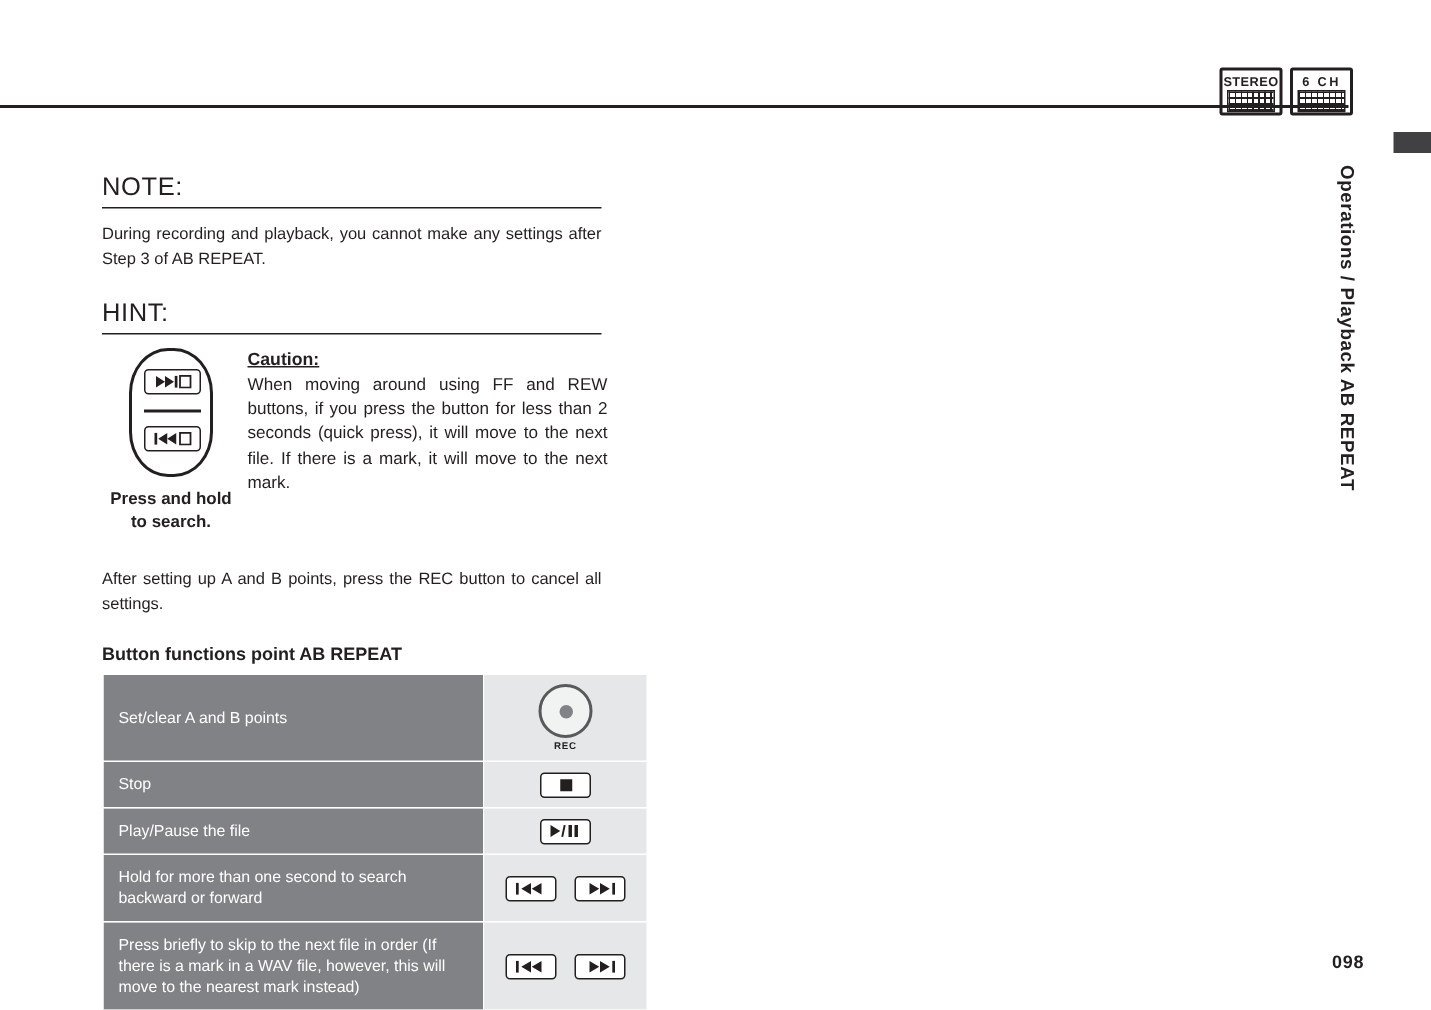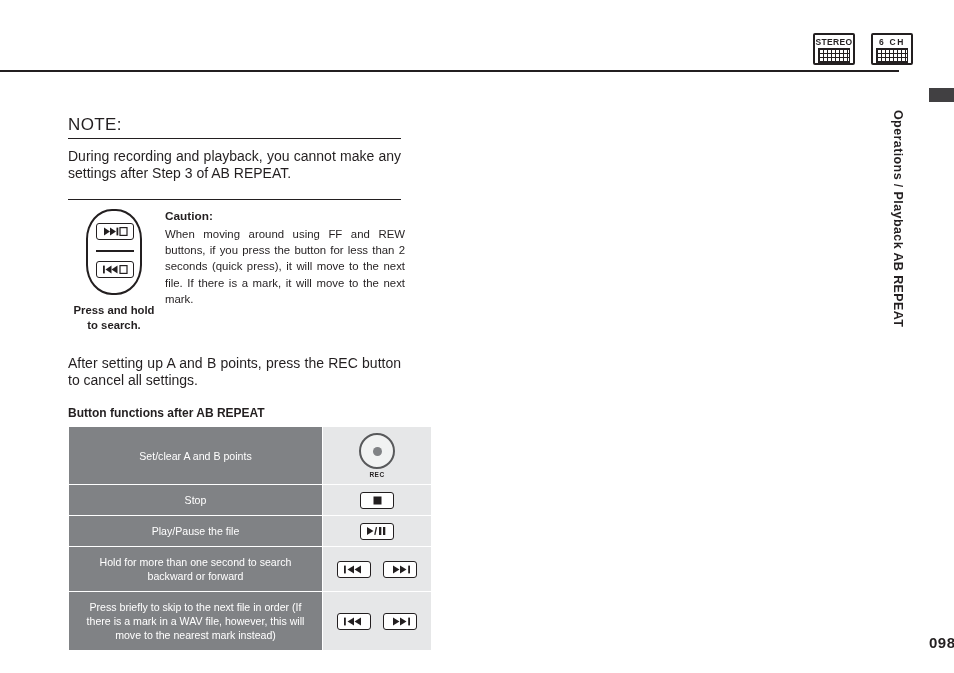--- a/index.html
+++ b/index.html
@@ -12,24 +12,24 @@
     background: #ffffff;
     font-family: "Liberation Sans", sans-serif;
     color: #231f20;
     position: relative;
     overflow: hidden;
   }
 
   
   .badge-row {
     position: absolute;
-    top: 33px;
+    top: 45px;
     left: 813px;
     display: flex;
-    gap: 16px;
+    gap: 5px;
   }
   .badge {
     width: 42px;
     height: 32px;
     border: 2px solid #231f20;
     border-radius: 2px;
     background: #ffffff;
     display: flex;
     flex-direction: column;
     align-items: center;
@@ -111,21 +111,21 @@
     color: #231f20;
   }
   .sec-rule {
     width: 333px;
     height: 1px;
     background: #231f20;
     margin-bottom: 9px;
   }
 
   .body-text {
-    font-size: 14px;
+    font-size: 11px;
     line-height: 16.5px;
     color: #231f20;
     text-align: justify;
     margin: 0;
     width: 333px;
   }
 
   .gap-note { height: 18px; }
 
   
@@ -181,20 +181,21 @@
     color: #231f20;
   }
   .hint-right {
     flex: 1 1 auto;
     padding-left: 5px;
   }
   .caution-title {
     font-size: 11.8px;
     font-weight: bold;
     margin: 0 0 3px 0;
+    text-decoration: underline;
   }
   .caution-p {
     font-size: 11.4px;
     line-height: 16.2px;
     text-align: justify;
     margin: 0;
     width: 240px;
   }
   .caution-p + .caution-p { margin-top: 0px; }
 
@@ -217,21 +218,20 @@
   }
   table.btn-table td {
     border: 1px solid #ffffff;
     vertical-align: middle;
   }
   td.desc {
     background: #808285;
     color: #ffffff;
     font-size: 10.6px;
     line-height: 14px;
-    text-align: center;
     padding: 8px 10px;
     width: 233px;
   }
   td.ctrl {
     background: #e6e7e8;
     text-align: center;
     padding: 6px 4px;
     width: 100px;
   }
   .btn-row-inner {
@@ -278,25 +278,24 @@
     letter-spacing: 0.5px;
     color: #231f20;
     text-align: center;
   }
 
   
   .page-number {
     position: absolute;
     left: 888px;
     top: 634px;
-    font-size: 15px;
+    font-size: 12px;
     font-weight: bold;
     color: #231f20;
     letter-spacing: 0.5px;
-    margin-left: 41px;
   }
 </style>
 </head>
 <body>
 
 <div class="badge-row">
   <div class="badge">
     <div class="badge-label">STEREO</div>
     <div class="badge-grid"></div>
   </div>
@@ -312,20 +311,21 @@
 <div class="side-tab-text">Operations / Playback AB REPEAT</div>
 
 <div class="content">
 
   <h2 class="sec-title">NOTE:</h2>
   <div class="sec-rule"></div>
   <p class="body-text">During recording and playback, you cannot make any settings after Step 3 of AB REPEAT.</p>
 
   <div class="gap-note"></div>
 
+  <h2 class="sec-title">HINT:</h2>
   <div class="sec-rule"></div>
 
   <div class="hint-wrap">
     <div class="hint-left">
       <div class="remote-sketch">
         <div class="remote-btn top">
           <svg width="26" height="9" viewBox="0 0 26 9" aria-hidden="true">
             <polygon points="2,0.6 8,4.5 2,8.4" fill="#231f20"></polygon>
             <polygon points="8,0.6 14,4.5 8,8.4" fill="#231f20"></polygon>
             <rect x="14.5" y="0.6" width="1.8" height="7.8" fill="#231f20"></rect>
@@ -346,21 +346,21 @@
     </div>
 
     <div class="hint-right">
       <div class="caution-title">Caution:</div>
       <p class="caution-p">When moving around using FF and REW buttons, if you press the button for less than 2 seconds (quick press), it will move to the next file. If there is a mark, it will move to the next mark.</p>
     </div>
   </div>
 
   <p class="body-text after-para">After setting up A and B points, press the REC button to cancel all settings.</p>
 
-  <div class="table-title">Button functions after AB REPEAT</div>
+  <div class="table-title">Button functions point AB REPEAT</div>
 
   <table class="btn-table">
     <tbody>
       <tr>
         <td class="desc">Set/clear A and B points</td>
         <td class="ctrl">
           <div class="rec-key">
             <div class="rec-dot"></div>
           </div>
           <div class="rec-label">REC</div>

